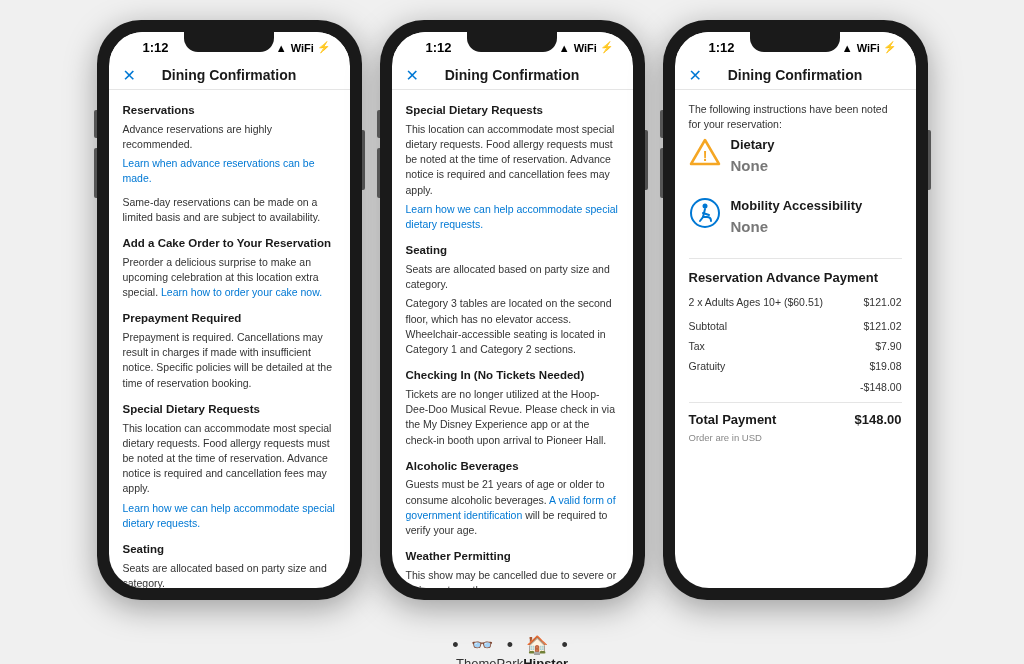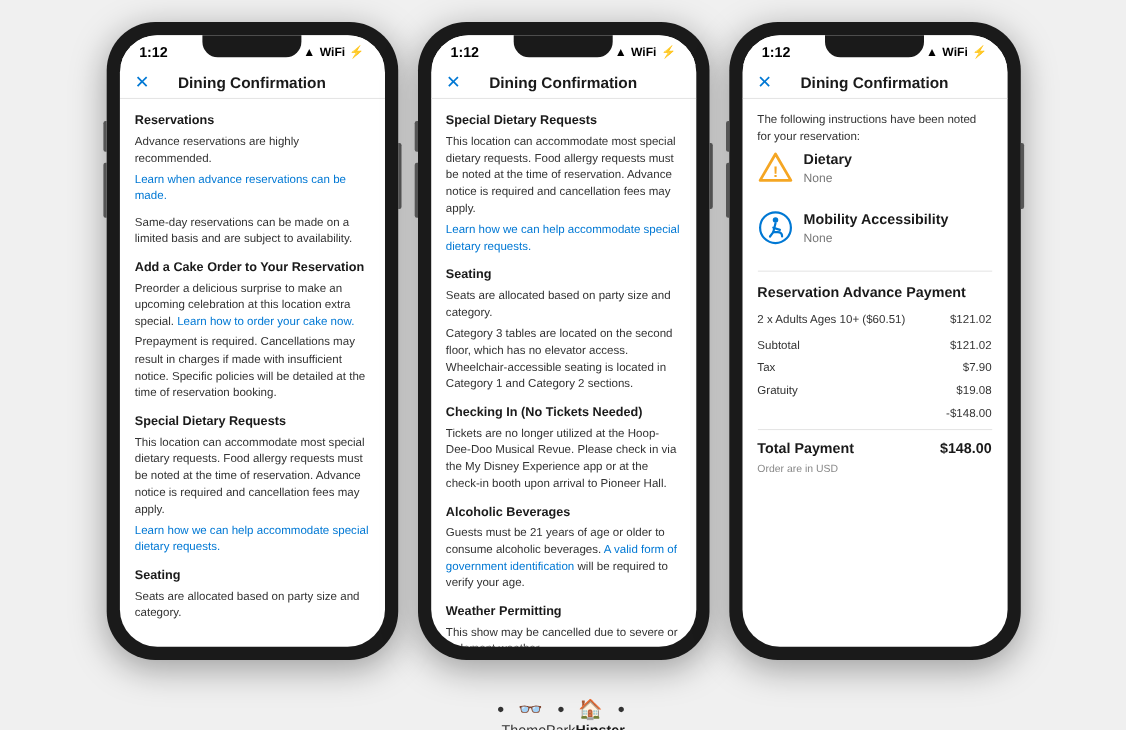--- a/index.html
+++ b/index.html
@@ -43,21 +43,21 @@
     .status-bar {
       display: flex;
       justify-content: space-between;
       align-items: center;
       padding: 8px 18px 4px 18px;
       font-size: 12px;
       font-weight: 600;
       background: #fff;
       flex-shrink: 0;
     }
-    .status-bar .time { font-weight: 700; font-size: 13px; }
+    .status-bar .time { font-weight: 700; font-size: 13px; margin-left: 16px; }
     .status-icons { display: flex; align-items: center; gap: 4px; font-size: 11px; }
     
     .notch {
       width: 90px;
       height: 20px;
       background: #1a1a1a;
       border-radius: 0 0 14px 14px;
       position: absolute;
       top: 12px;
       left: 50%;
@@ -142,22 +142,23 @@
       display: flex;
       align-items: center;
       justify-content: center;
     }
     .request-info .req-title {
       font-size: 13px;
       font-weight: 700;
       color: #1a1a1a;
     }
     .request-info .req-value {
-      font-size: 11px;
+      font-size: 15px;
       color: #777;
+      font-weight: bold;
     }
     .change-text {
       font-size: 10.5px;
       color: #444;
       margin-bottom: 14px;
       line-height: 1.4;
     }
     .divider {
       height: 1px;
       background: #e5e5e5;
@@ -276,20 +277,21 @@
         </div>
         <div class="scroll-body">
           <div class="section-title">Reservations</div>
           <div class="section-text">Advance reservations are highly recommended.</div>
           <span class="link-text">Learn when advance reservations can be made.</span>
           <div class="section-text">Same-day reservations can be made on a limited basis and are subject to availability.</div>
 
           <div class="section-title">Add a Cake Order to Your Reservation</div>
           <div class="section-text">Preorder a delicious surprise to make an upcoming celebration at this location extra special. <span class="link-text" style="display:inline;">Learn how to order your cake now.</span></div>
 
+          <div class="section-title">Prepayment Required</div>
           <div class="section-text">Prepayment is required. Cancellations may result in charges if made with insufficient notice. Specific policies will be detailed at the time of reservation booking.</div>
 
           <div class="section-title">Special Dietary Requests</div>
           <div class="section-text">This location can accommodate most special dietary requests. Food allergy requests must be noted at the time of reservation. Advance notice is required and cancellation fees may apply.</div>
           <span class="link-text">Learn how we can help accommodate special dietary requests.</span>
 
           <div class="section-title">Seating</div>
           <div class="section-text">Seats are allocated based on party size and category.</div>
 
         </div>

